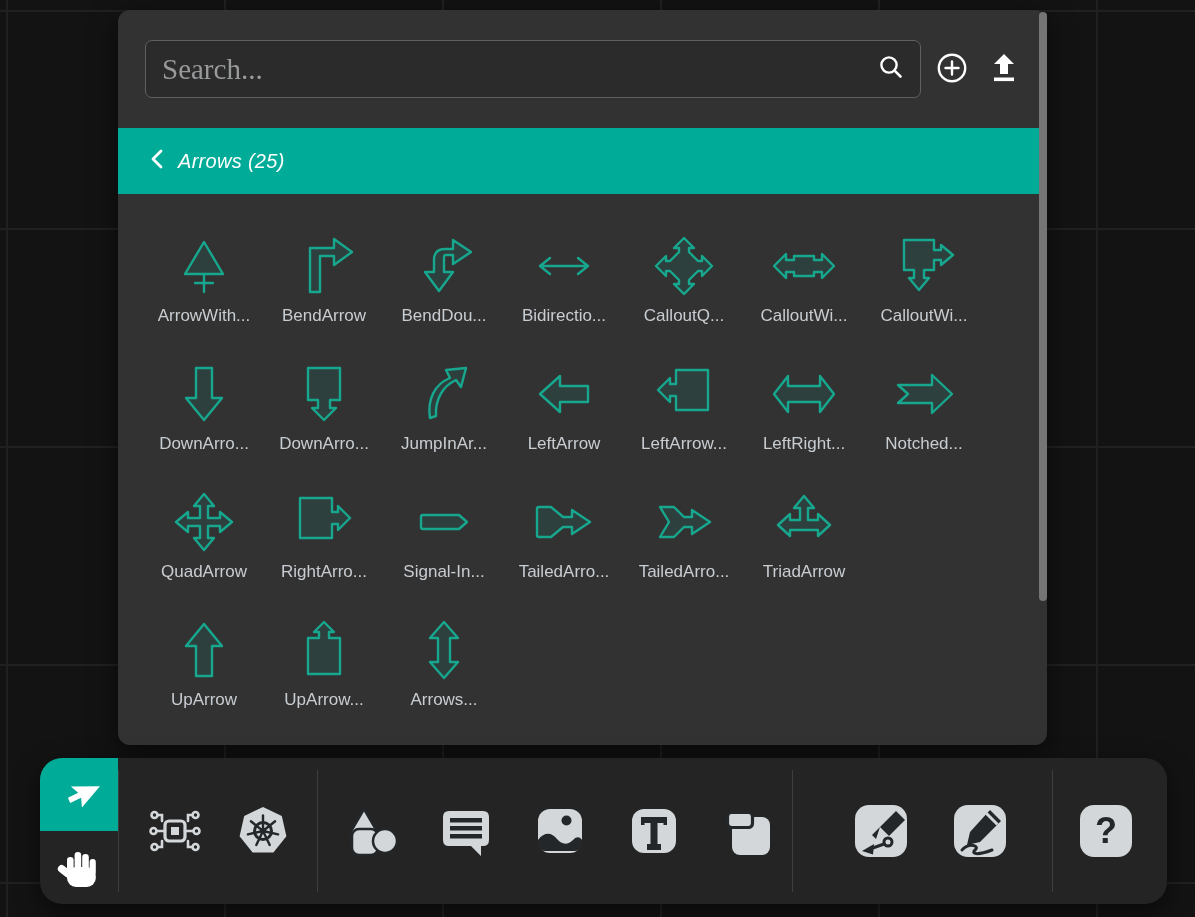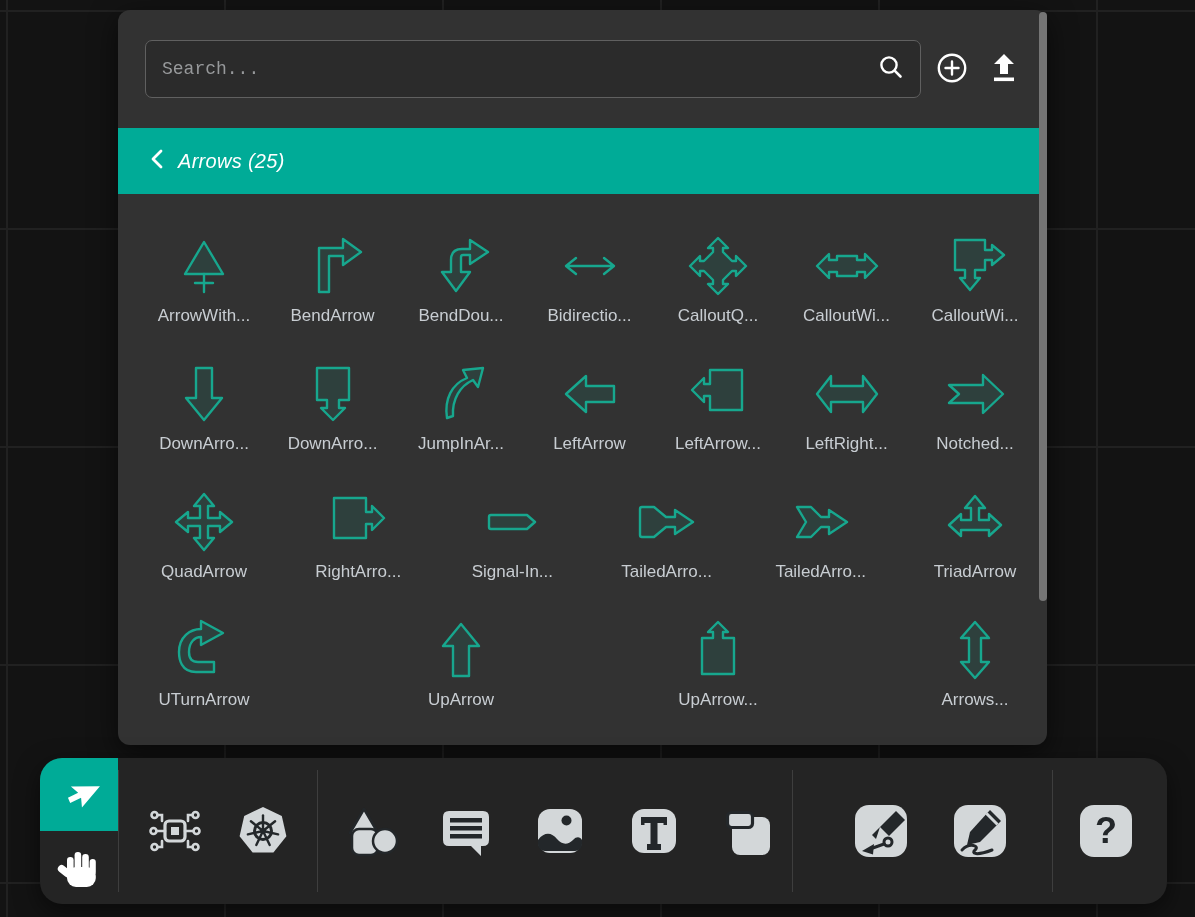--- a/index.html
+++ b/index.html
@@ -21,33 +21,33 @@
                      linear-gradient(to bottom,#212121 1.5px,transparent 1.5px);
     background-size:218px 218px;background-position:6px 10px;}
   
   .panel{position:absolute;left:118px;top:10px;width:929px;height:735px;
     background:var(--panel-bg);border-radius:12px;box-shadow:0 8px 28px rgba(0,0,0,.55);}
   .panel-top{position:relative;height:118px;}
   .search-box{position:absolute;left:27px;top:30px;width:776px;height:58px;
     background:#2B2B2B;border:1px solid #606060;border-radius:7px;
     display:flex;align-items:center;padding:0 16px;}
   .search-box input{flex:1;background:transparent;border:none;outline:none;
-    color:#E8E8E8;font-size:18px;font-family:Liberation Mono, monospace;}
+    color:#E8E8E8;font-size:29px;font-family:Liberation Serif, serif;}
   .search-box input::placeholder{color:#97999B;}
   .icon-btn{position:absolute;top:50%;transform:translateY(-50%);
     width:36px;height:36px;background:transparent;border:none;cursor:pointer;
     display:flex;align-items:center;justify-content:center;}
   .icon-btn.plus{left:816px;}
   .icon-btn.upload{left:868px;}
   .cat-header{position:absolute;left:0;top:118px;width:100%;height:66px;
     background:var(--teal);display:flex;align-items:center;padding:0 0 0 32px;cursor:pointer;font-style:italic;}
   .cat-header .title{color:#FFFFFF;font-size:20px;margin-left:14px;letter-spacing:.3px;}
   .lib-grid{position:absolute;left:0;top:184px;width:100%;height:551px;
     padding:36px 12px 0 26px;display:flex;flex-direction:column;}
-  .lib-row{display:flex;justify-content:space-between;height:128px;}
+  .lib-row{display:flex;justify-content:flex-start;height:128px;}
   .lib-item{width:120px;display:flex;flex-direction:column;align-items:center;cursor:pointer;}
   .lib-item .glyph{width:72px;height:72px;}
   .lib-item .lbl{margin-top:4px;color:var(--label);font-size:17px;white-space:nowrap;}
   .scroll-thumb{position:absolute;right:0;top:2px;width:8px;height:589px;
     background:#757575;border-radius:4px;cursor:pointer;}
   
   .toolbar{position:absolute;left:40px;top:758px;width:1127px;height:146px;
     background:var(--toolbar-bg);border-radius:22px;display:flex;align-items:stretch;
     box-shadow:0 8px 24px rgba(0,0,0,.5);}
   .tb-left{width:78px;display:flex;flex-direction:column;flex:0 0 78px;}
@@ -231,26 +231,20 @@
           <div class="lib-item">
             <span class="glyph"><svg viewBox="0 0 72 72" width="72" height="72">
                 <path d="M32 22 H26 L36 10 L46 22 H40 V34 H50 V28 L62 39 L50 50 V44 H22 V50 L10 39 L22 28 V34 H32 Z" fill="rgba(21,166,141,0.13)" stroke="var(--shape-stroke)" stroke-width="2.4" stroke-linejoin="round" stroke-linecap="round"></path>
               </svg></span>
                     <span class="lbl">TriadArrow</span>
           </div>
         </div>
         <div class="lib-row">
           <div class="lib-item">
             <span class="glyph"><svg viewBox="0 0 72 72" width="72" height="72">
-                <path d="M46 58 H28 C13 58 11 45 11 38 C11 23 22 15 33 15 V7 L55 19 L33 31 V23 C27 23 21 28 21 38 C21 44 24 48 30 48 H46 Z" fill="rgba(21,166,141,0.13)" stroke="var(--shape-stroke)" stroke-width="2.4" stroke-linejoin="round" stroke-linecap="round"></path>
-              </svg></span>
-                    <span class="lbl">UTurnArrow</span>
-          </div>
-          <div class="lib-item">
-            <span class="glyph"><svg viewBox="0 0 72 72" width="72" height="72">
                 <path d="M28 62 V32 H18 L36 10 L54 32 H44 V62 Z" fill="rgba(21,166,141,0.13)" stroke="var(--shape-stroke)" stroke-width="2.4" stroke-linejoin="round" stroke-linecap="round"></path>
               </svg></span>
                     <span class="lbl">UpArrow</span>
           </div>
           <div class="lib-item">
             <span class="glyph"><svg viewBox="0 0 72 72" width="72" height="72">
                 <path d="M20 24 H31 V18 H26 L36 8 L46 18 H41 V24 H52 V60 H20 Z" fill="rgba(21,166,141,0.13)" stroke="var(--shape-stroke)" stroke-width="2.4" stroke-linejoin="round" stroke-linecap="round"></path>
               </svg></span>
                     <span class="lbl">UpArrow...</span>
           </div>

